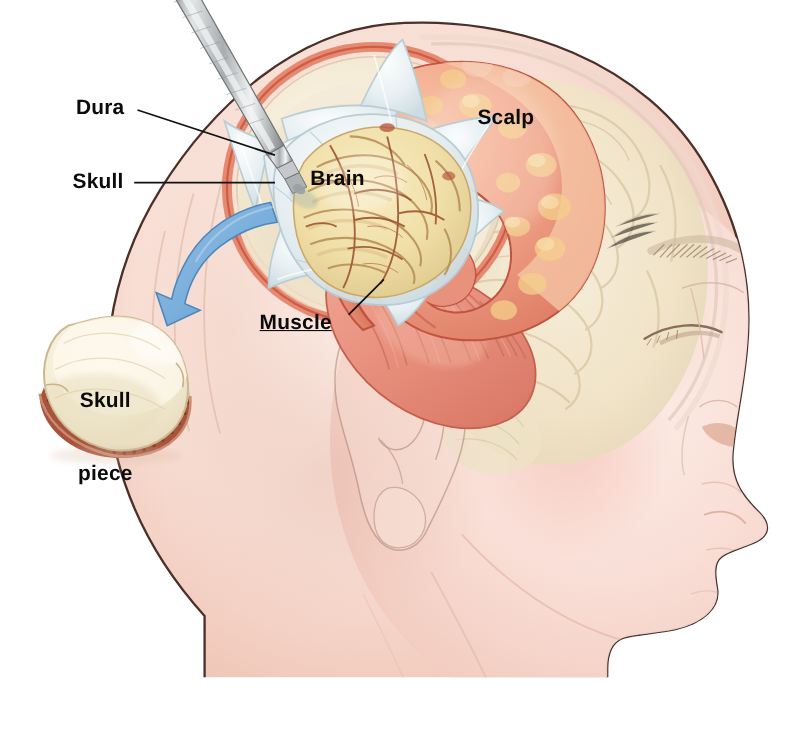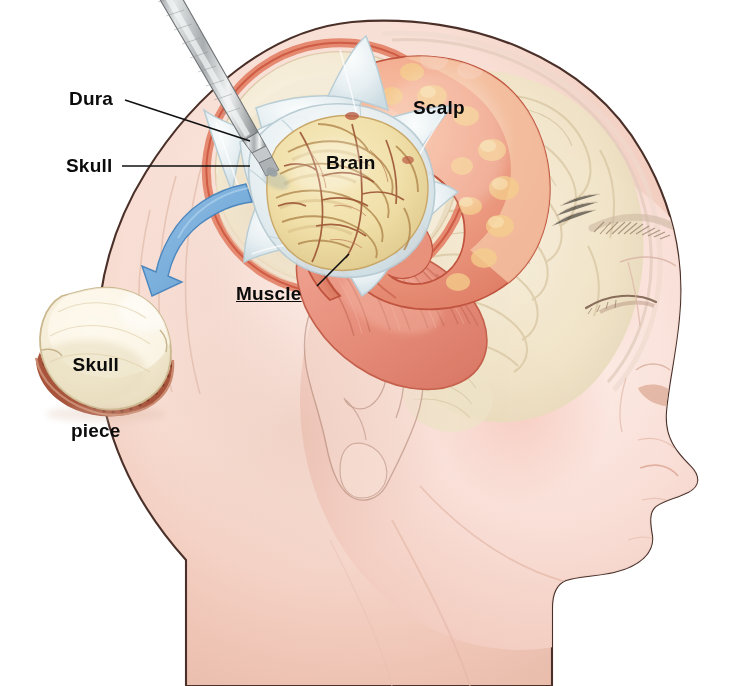--- a/index.html
+++ b/index.html
@@ -4,21 +4,21 @@
 <title>Craniotomy Medical Illustration</title>
 <style>
   html, body {
     margin: 0;
     padding: 0;
     background: #ffffff;
   }
   #stage {
     position: relative;
     width: 729px;
-    height: 686px;
+    height: 616px;
     background: #ffffff;
     overflow: hidden;
     font-family: "Liberation Sans", sans-serif;
   }
   #art {
     position: absolute;
     inset: 0;
     width: 729px;
     height: 686px;
   }
@@ -29,22 +29,22 @@
     font-size: 19px;
     line-height: 21px;
     color: #0b0b0b;
     white-space: pre;
     letter-spacing: 0.2px;
     user-select: none;
   }
   .label.two-line { line-height: 22px; text-align: center; }
   #lbl-dura   { left: 69px;  top: 88px; }
   #lbl-skull  { left: 66px;  top: 155px; }
-  #lbl-brain  { left: 282px; top: 152px; margin-left: 44px; }
-  #lbl-scalp  { left: 413px; top: 97px; }
+  #lbl-brain  { left: 282px; top: 152px; }
+  #lbl-scalp  { left: 434px; top: 97px; }
   #lbl-muscle { left: 236px; top: 283px; text-decoration: underline; }
   #lbl-piece  { left: 71px;  top: 310px; }
 </style>
 </head>
 <body>
 
 <div id="stage">
 
   <svg id="art" viewBox="0 0 729 686" xmlns="http://www.w3.org/2000/svg">
     <defs>

